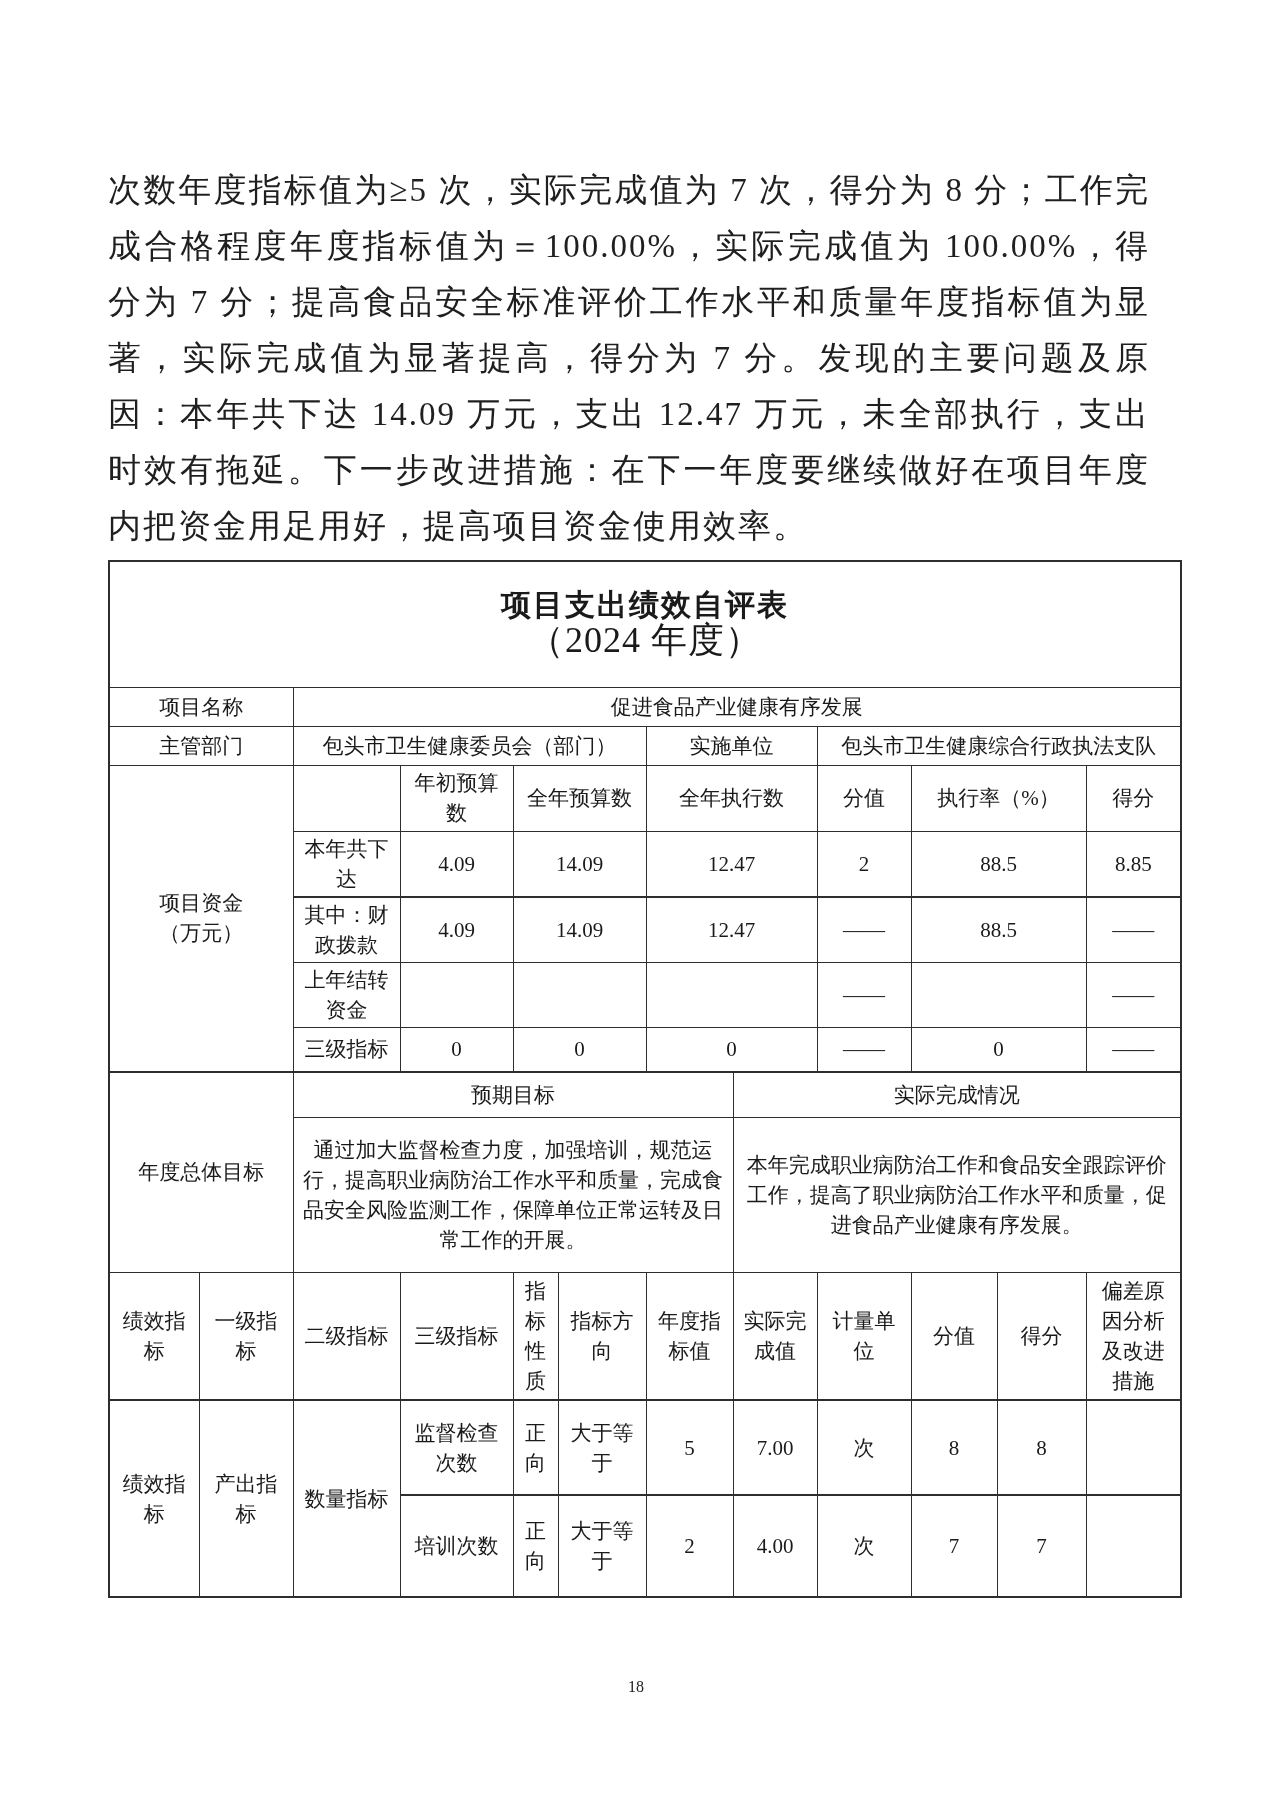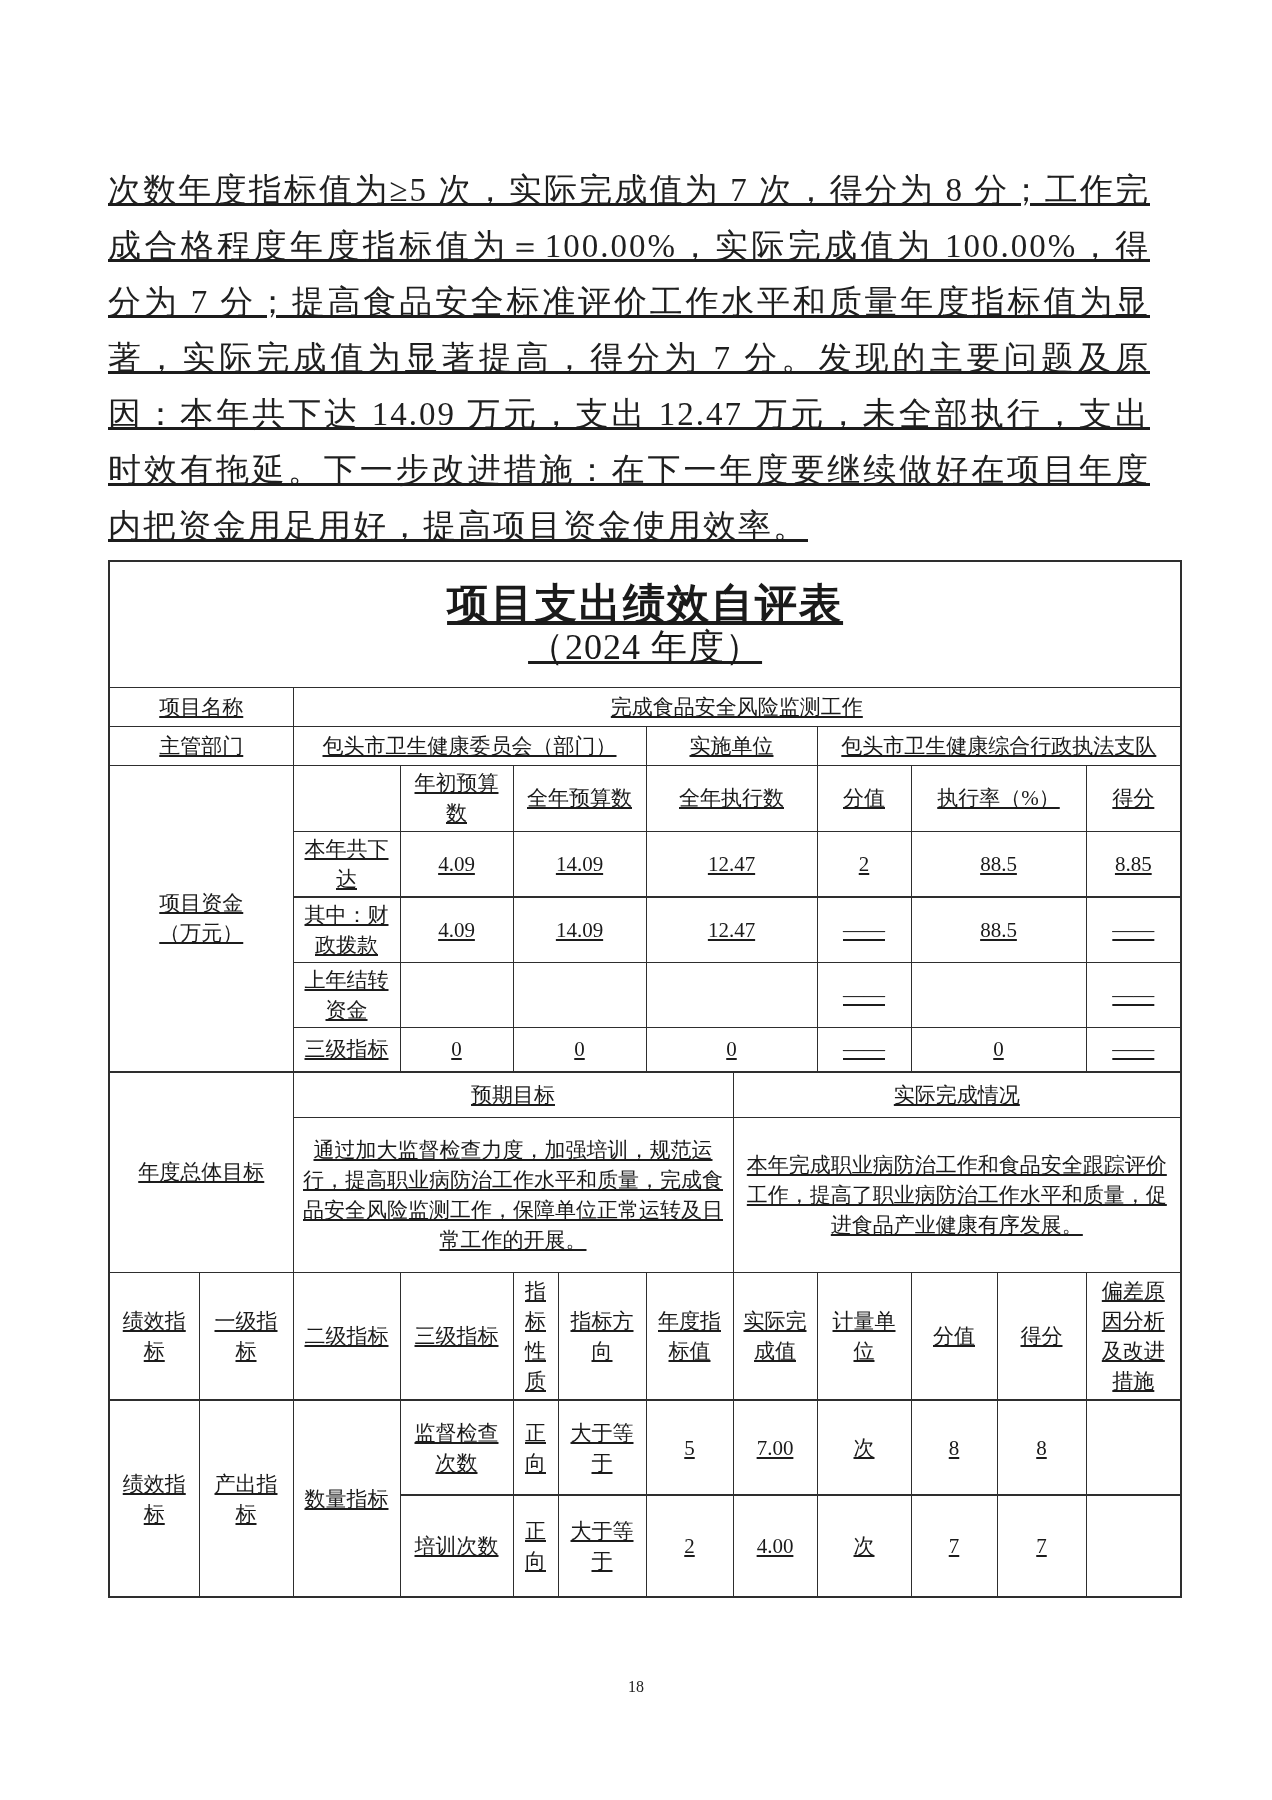--- a/index.html
+++ b/index.html
@@ -5,21 +5,20 @@
   html,body{margin:0;padding:0;background:#ffffff;}
   .page{
     position:relative;
     width:1272px;height:1764px;
     background:#ffffff;
     box-sizing:border-box;
     padding:162px 122px 0 108px;
     font-family:"Liberation Serif","DejaVu Serif",serif;
     color:#1c1c1c;
     overflow:hidden;
-    text-decoration:underline;
   }
   .para{
     font-size:33px;
     line-height:56px;
     letter-spacing:2px;
     text-align:justify;
     color:#1f1f1f;
   }
   table.selfeval{
     border-collapse:collapse;
@@ -39,21 +38,21 @@
     word-break:break-all;
     color:#1a1a1a;
   }
   td.title-cell{
     border-bottom:2px solid #4a4a4a;
     padding:10px 0 14px 0;
   }
   .t1{
     font-family:"Liberation Sans","DejaVu Sans",sans-serif;
     font-weight:bold;
-    font-size:42px;
+    font-size:30px;
     line-height:1.1;
     letter-spacing:2px;
   }
   .t2{
     font-size:36px;
     line-height:1.1;
     letter-spacing:1px;
   }
   tr.bt2 > td{border-top:2px solid #2e2e2e;}
   td.lbl-r{text-align:right;padding-right:12px;}
@@ -95,21 +94,21 @@
     <tbody>
         <tr style="height:126px">
       <td colspan="12" class="title-cell">
         <div class="t1">项目支出绩效自评表</div>
         <div class="t2">（2024 年度）</div>
       </td>
     </tr>
 
     <tr style="height:39px">
       <td colspan="2" class="lbl-r">项目名称</td>
-      <td colspan="10" class="txt-l">完成食品安全风险监测工作</td>
+      <td colspan="10" class="txt-l">促进食品产业健康有序发展</td>
     </tr>
 
     <tr style="height:39px">
       <td colspan="2" class="lbl-r">主管部门</td>
       <td colspan="4" class="txt-l">包头市卫生健康委员会（部门）</td>
       <td colspan="2" class="lbl-r">实施单位</td>
       <td colspan="4" class="txt-l">包头市卫生健康综合行政执法支队</td>
     </tr>
 
     <tr style="height:66px">

